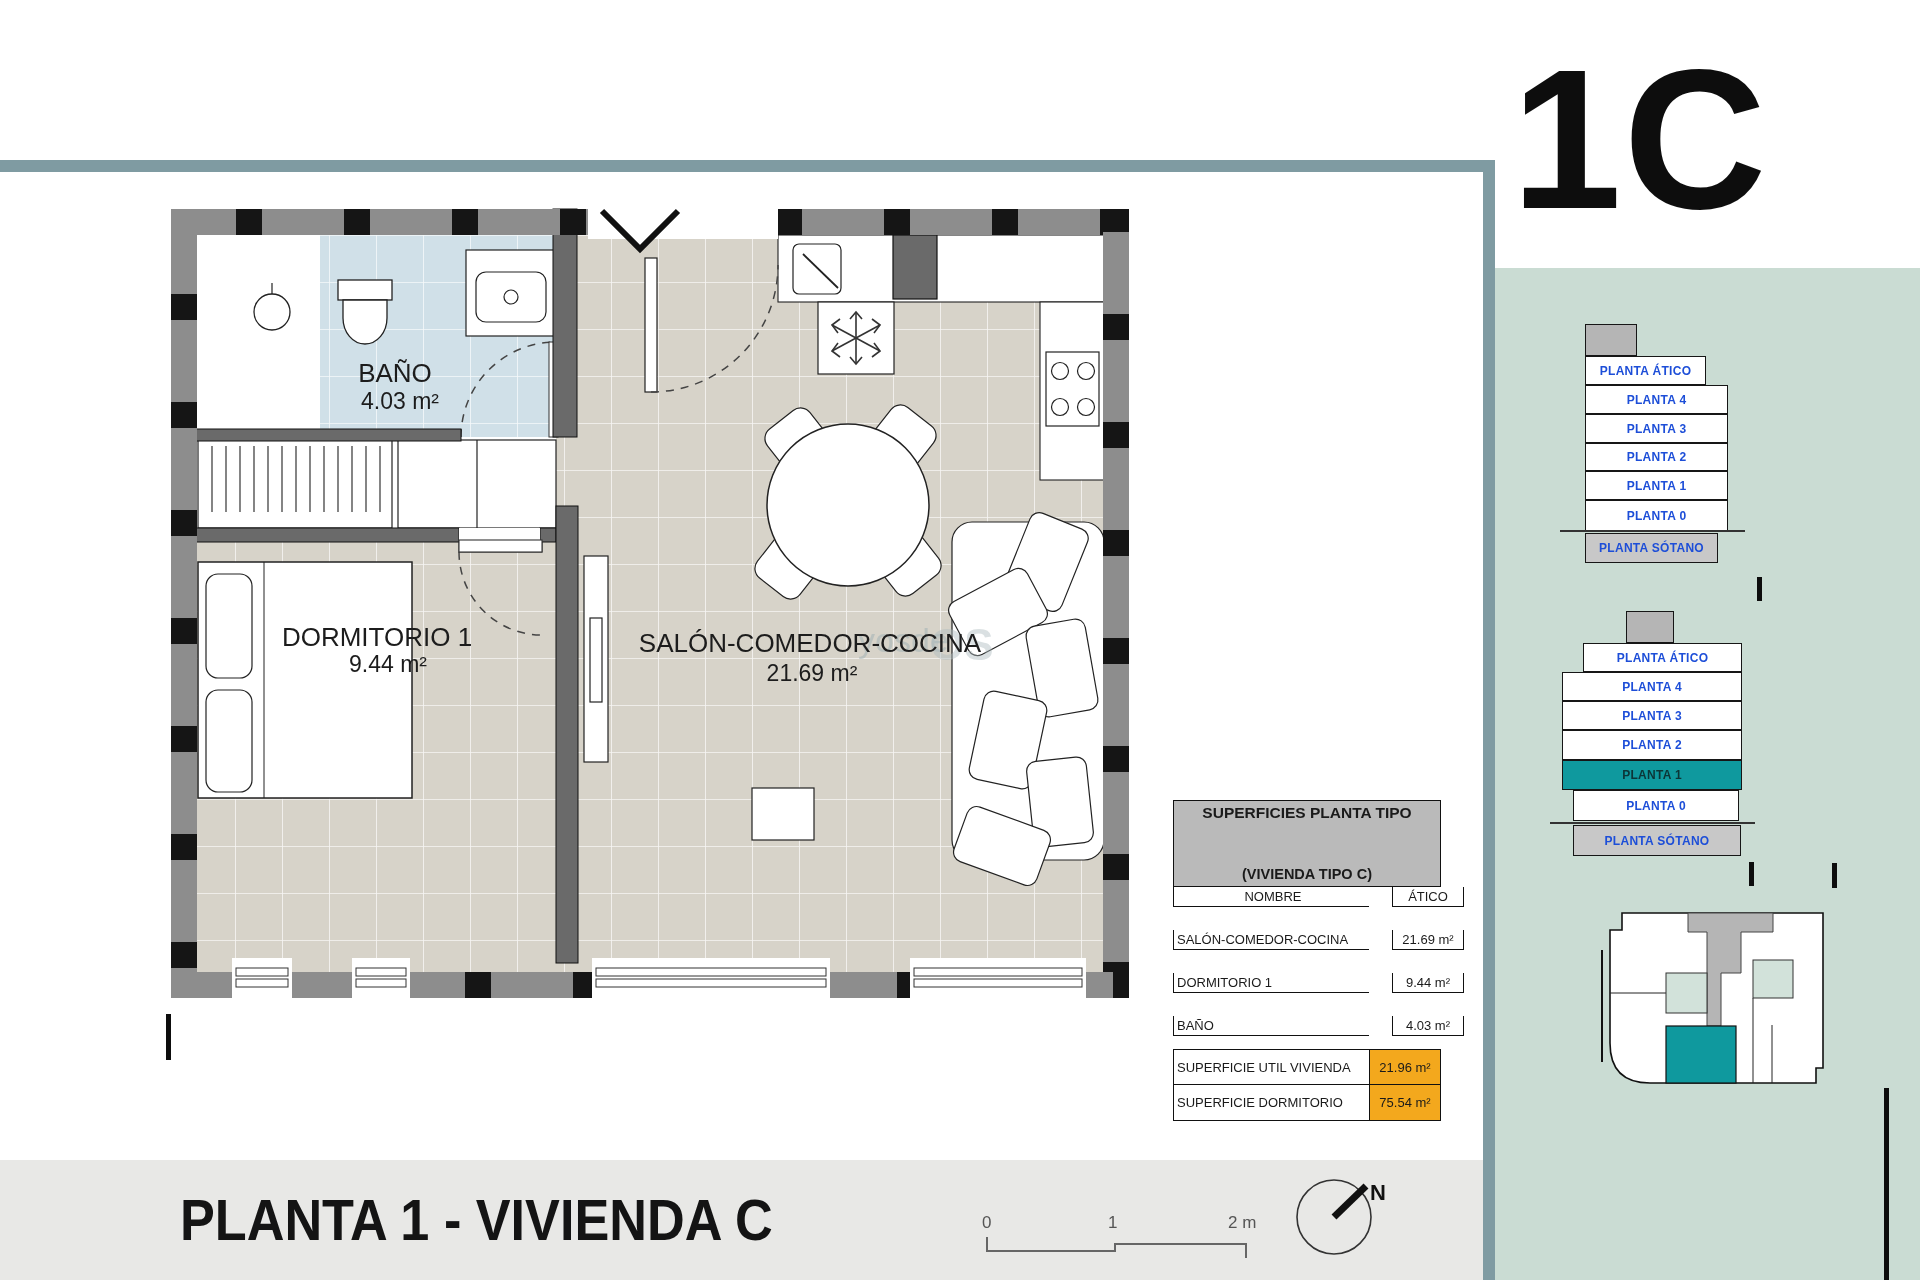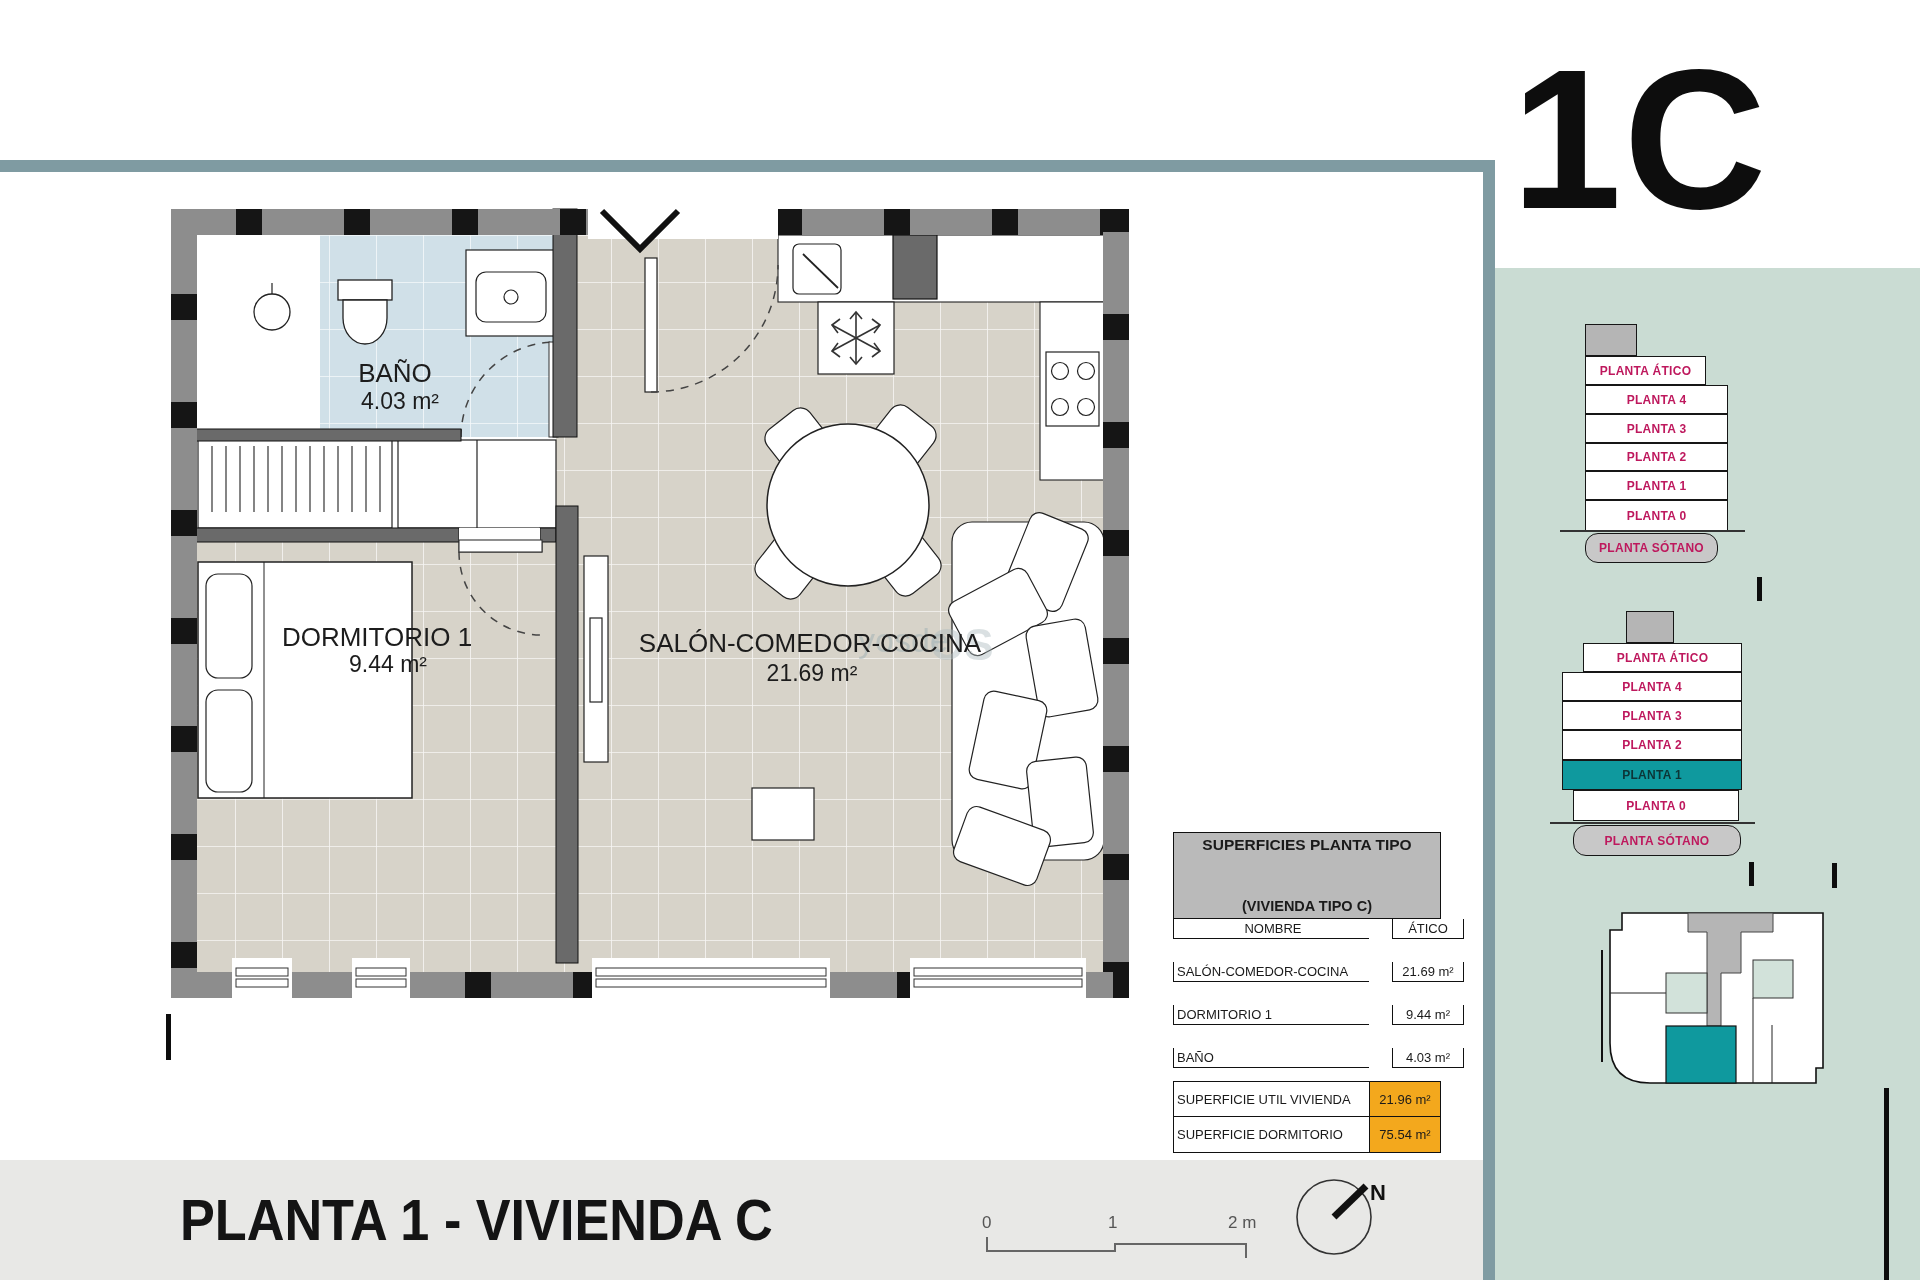--- a/index.html
+++ b/index.html
@@ -7,28 +7,28 @@
         font-family:"Liberation Sans", sans-serif;color:#1a1a1a;}
   .abs{position:absolute;}
   
   .top-rule{left:0;top:160px;width:1494px;height:12px;background:#7f9ba2;}
   .side-rule{left:1483px;top:160px;width:12px;height:1120px;background:#7f9ba2;}
   .unit-code{left:1500px;top:40px;width:280px;height:200px;font-size:198px;line-height:200px;
              font-weight:800;text-align:center;letter-spacing:2px;color:#0d0d0d;}
   .right-panel{left:1495px;top:268px;width:425px;height:1012px;background:#cadcd3;}
   
   .srow{position:absolute;background:#fff;border:1px solid #161616;display:flex;align-items:center;
-        justify-content:center;font-size:12px;font-weight:700;letter-spacing:.3px;color:#be185d;box-sizing:border-box;}
+        justify-content:center;font-size:12px;font-weight:700;letter-spacing:.3px;color:#1d4ed8;box-sizing:border-box;}
   .srow.gray{background:#b5b5b5;}
-  .srow.lgray{background:#c8c8c8;border-radius:13px;}
+  .srow.lgray{background:#c8c8c8;}
   .srow.teal{background:#0f999e;color:#0c3537;}
   .gline{position:absolute;height:2px;background:#333;}
   .tick{position:absolute;background:#0d0d0d;}
   
-  .surf{left:1173px;top:832px;width:268px;}
+  .surf{left:1173px;top:800px;width:268px;}
   .surf-head{background:#bababa;border:1.5px solid #111;text-align:center;padding:3px 0 4px 0;}
   .surf-head .l1{font-size:15.5px;font-weight:700;}
   .surf-head .l2{font-size:14.5px;font-weight:700;margin-top:44px;}
   .sgrid{display:grid;grid-template-columns:196px 72px;gap:23px;}
   .scell{border:1px solid #111;border-top:none;font-size:13px;display:flex;align-items:center;
          box-sizing:border-box;height:20px;background:#fff;}
   .scell.name{padding-left:3px;border-right:none;}
   .scell.val{justify-content:center;}
   .scell.ctr{justify-content:center;}
   .totgrid{display:grid;grid-template-columns:196px 72px;margin-top:13px;}

